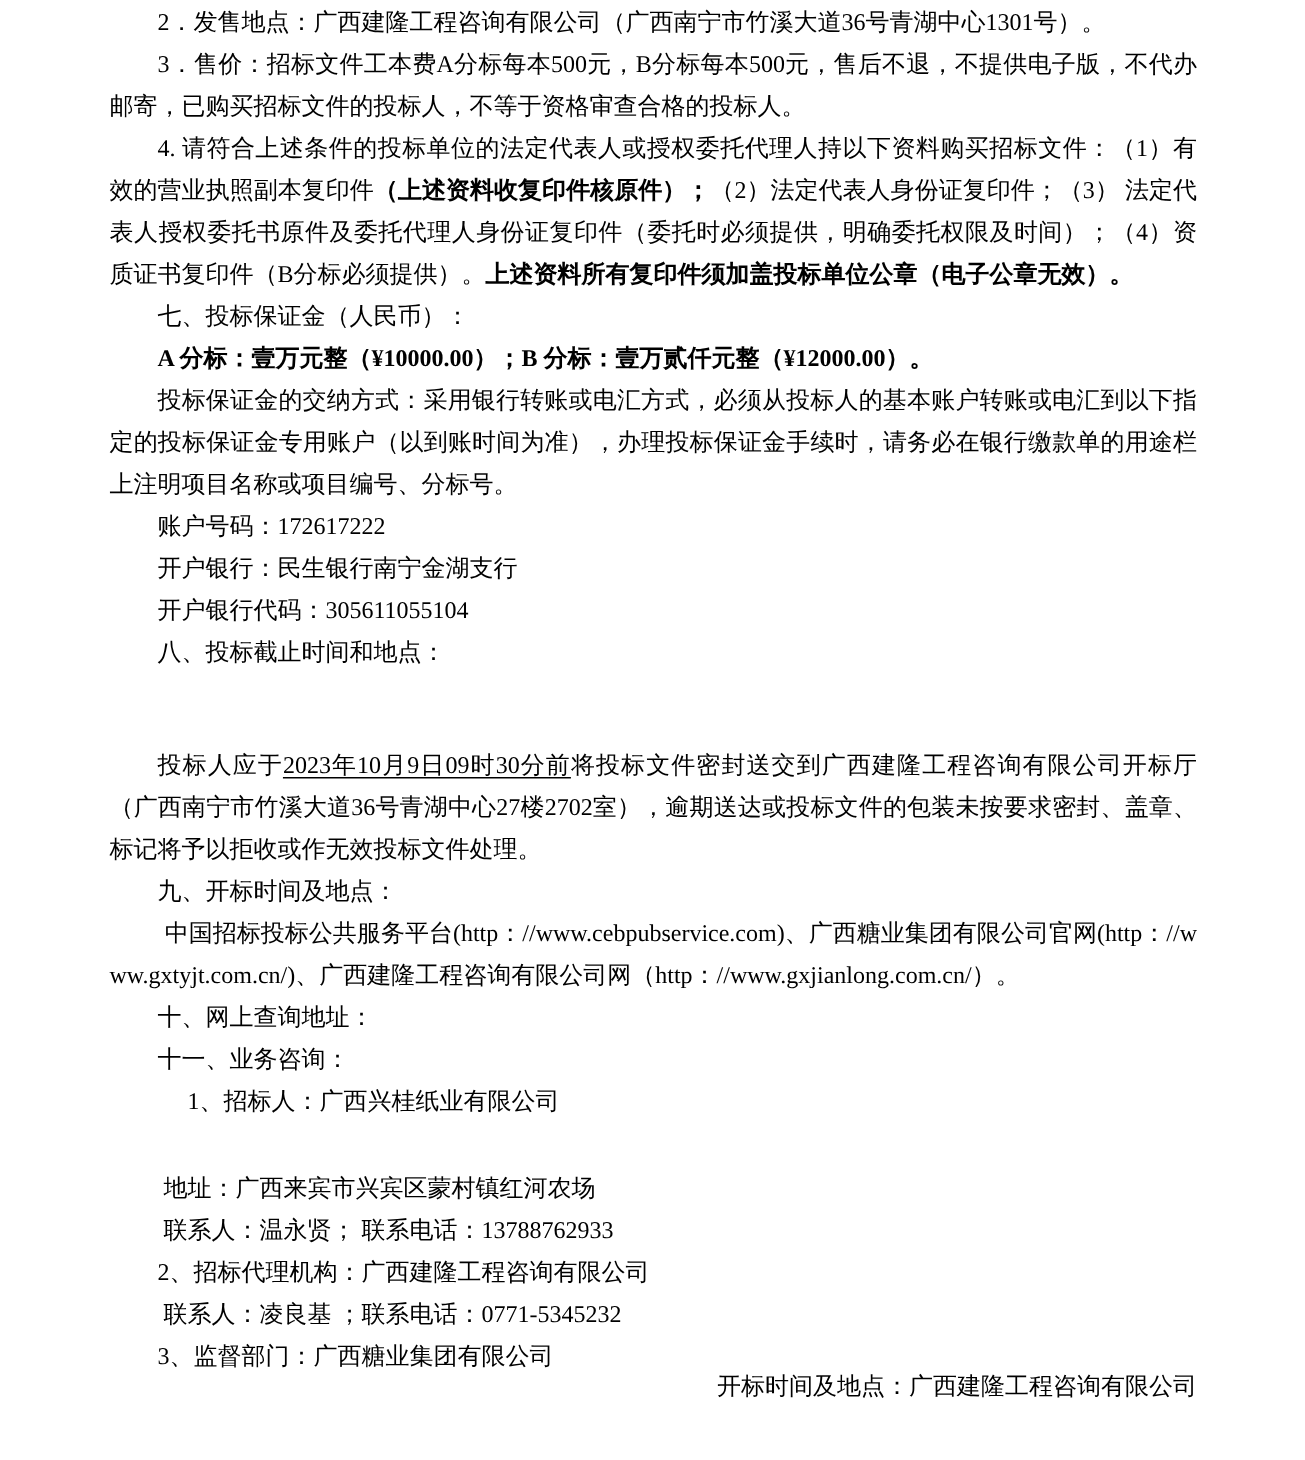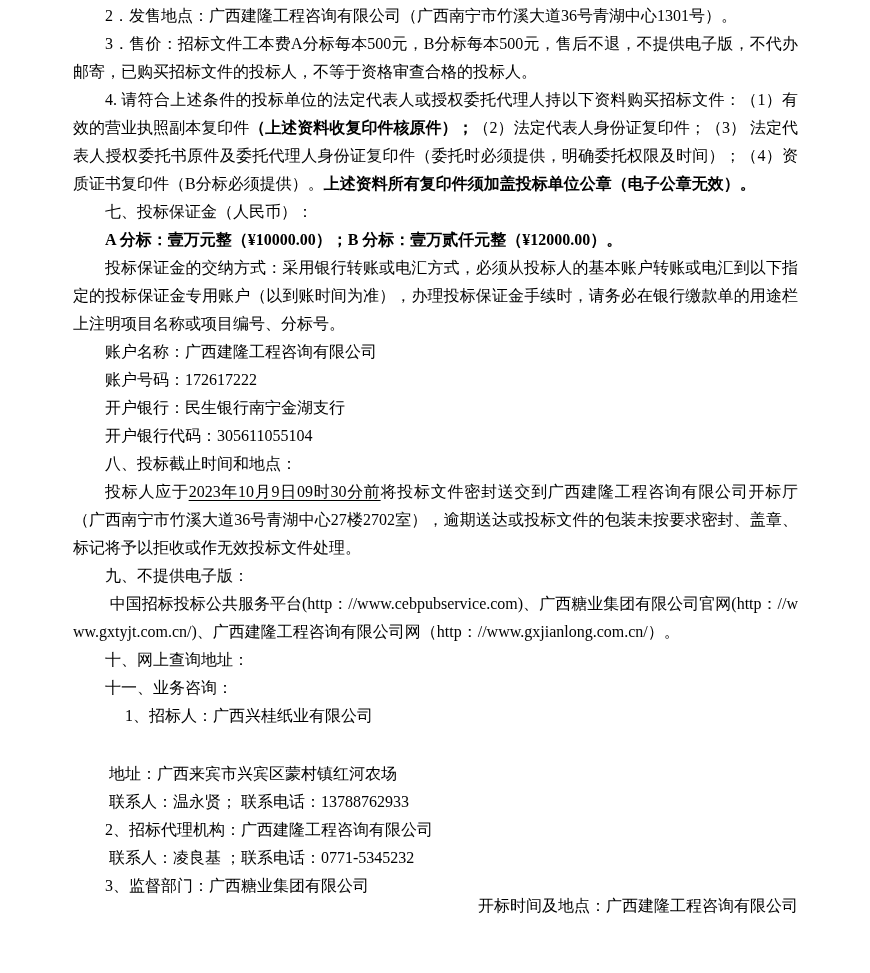--- a/index.html
+++ b/index.html
@@ -31,27 +31,26 @@
 <body>
 
 <div class="page">
   <div>
       <p class="para" style="text-indent: 2em;"><span>2．发售地点：广西建隆工程咨询有限公司（广西南宁市竹溪大道36号青湖中心1301号）。</span></p>
       <p class="para" style="text-indent: 2em;"><span>3．售价：招标文件工本费A分标每本500元，B分标每本500元，售后不退，不提供电子版，不代办邮寄，已购买招标文件的投标人，不等于资格审查合格的投标人。</span></p>
       <p class="para" style="text-indent: 2em;"><span>4. 请符合上述条件的投标单位的法定代表人或授权委托代理人持以下资料购买招标文件：（1）有效的营业执照副本复印件</span><span class="b">（上述资料收复印件核原件）；</span><span>（2）法定代表人身份证复印件；（3） 法定代表人授权委托书原件及委托代理人身份证复印件（委托时必须提供，明确委托权限及时间）；（4）资质证书复印件（B分标必须提供）。</span><span class="b">上述资料所有复印件须加盖投标单位公章（电子公章无效）。</span></p>
       <p class="para" style="text-indent: 2em;"><span>七、投标保证金（人民币）：</span></p>
       <p class="para" style="text-indent: 2em;"><span class="b">A 分标：壹万元整（¥10000.00）；B 分标：壹万贰仟元整（¥12000.00）。</span></p>
       <p class="para" style="text-indent: 2em;"><span>投标保证金的交纳方式：采用银行转账或电汇方式，必须从投标人的基本账户转账或电汇到以下指定的投标保证金专用账户（以到账时间为准），办理投标保证金手续时，请务必在银行缴款单的用途栏上注明项目名称或项目编号、分标号。</span></p>
-      <p class="para" style="text-indent: 2em;"><span>账户名称：广西建隆工程咨询有限公司</span></p>
       <p class="para" style="text-indent: 2em;"><span>账户号码：172617222</span></p>
       <p class="para" style="text-indent: 2em;"><span>开户银行：民生银行南宁金湖支行</span></p>
       <p class="para" style="text-indent: 2em;"><span>开户银行代码：305611055104</span></p>
       <p class="para" style="text-indent: 2em;"><span>八、投标截止时间和地点：</span></p>
-      <p class="para" style="text-indent: 2em;"><span>投标人应于</span><span class="u">2023年10月9日09时30分前</span><span>将投标文件密封送交到广西建隆工程咨询有限公司开标厅（广西南宁市竹溪大道36号青湖中心27楼2702室），逾期送达或投标文件的包装未按要求密封、盖章、标记将予以拒收或作无效投标文件处理。</span></p>
-      <p class="para" style="text-indent: 2em;"><span>九、不提供电子版：</span></p>
+      <p class="para" style="text-indent: 2em; margin-top: 47px;"><span>投标人应于</span><span class="u">2023年10月9日09时30分前</span><span>将投标文件密封送交到广西建隆工程咨询有限公司开标厅（广西南宁市竹溪大道36号青湖中心27楼2702室），逾期送达或投标文件的包装未按要求密封、盖章、标记将予以拒收或作无效投标文件处理。</span></p>
+      <p class="para" style="text-indent: 2em;"><span>九、开标时间及地点：</span></p>
       <p class="para" style="text-indent: 2.3em;"><span>中国招标投标公共服务平台(http：//www.cebpubservice.com)、广西糖业集团有限公司官网(http：//www.gxtyjt.com.cn/)、广西建隆工程咨询有限公司网（http：//www.gxjianlong.com.cn/）。</span></p>
       <p class="para" style="text-indent: 2em;"><span>十、网上查询地址：</span></p>
       <p class="para" style="text-indent: 2em;"><span>十一、业务咨询：</span></p>
       <p class="para" style="text-indent: 3.25em;"><span>1、招标人：广西兴桂纸业有限公司</span></p>
       <p class="para" style="text-indent: 2.25em; margin-top: 30px;"><span>地址：广西来宾市兴宾区蒙村镇红河农场</span></p>
       <p class="para" style="text-indent: 2.25em;"><span>联系人：温永贤； 联系电话：13788762933</span></p>
       <p class="para" style="text-indent: 2em;"><span>2、招标代理机构：广西建隆工程咨询有限公司</span></p>
       <p class="para" style="text-indent: 2.25em;"><span>联系人：凌良基 ；联系电话：0771-5345232</span></p>
       <p class="para" style="text-indent: 2em;"><span>3、监督部门：广西糖业集团有限公司</span></p>
       <p class="para align-right sig-first"><span>开标时间及地点：广西建隆工程咨询有限公司</span></p>

